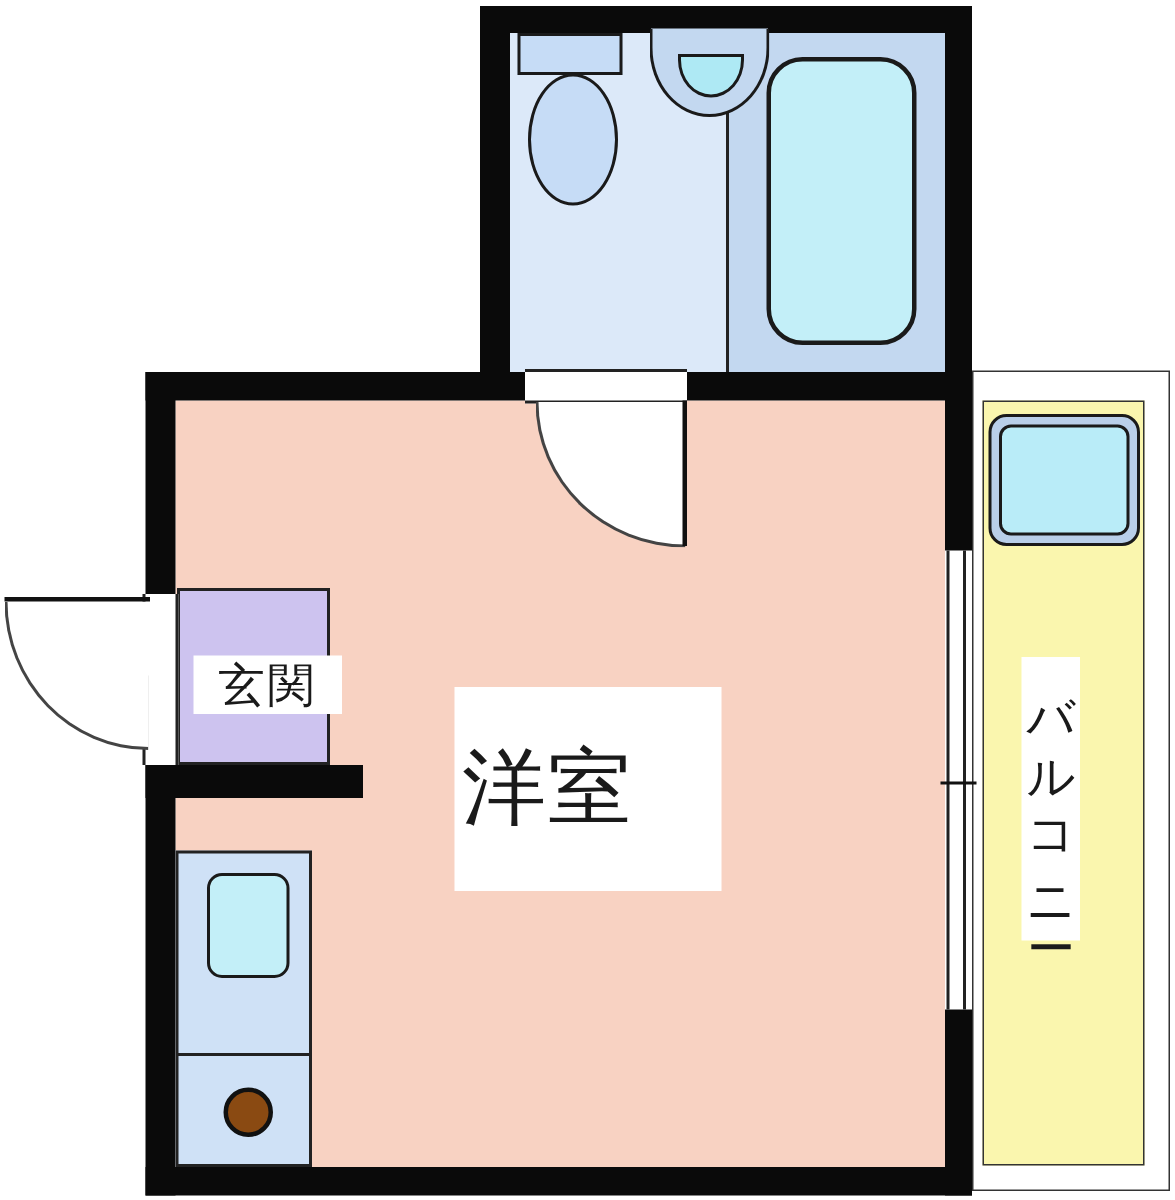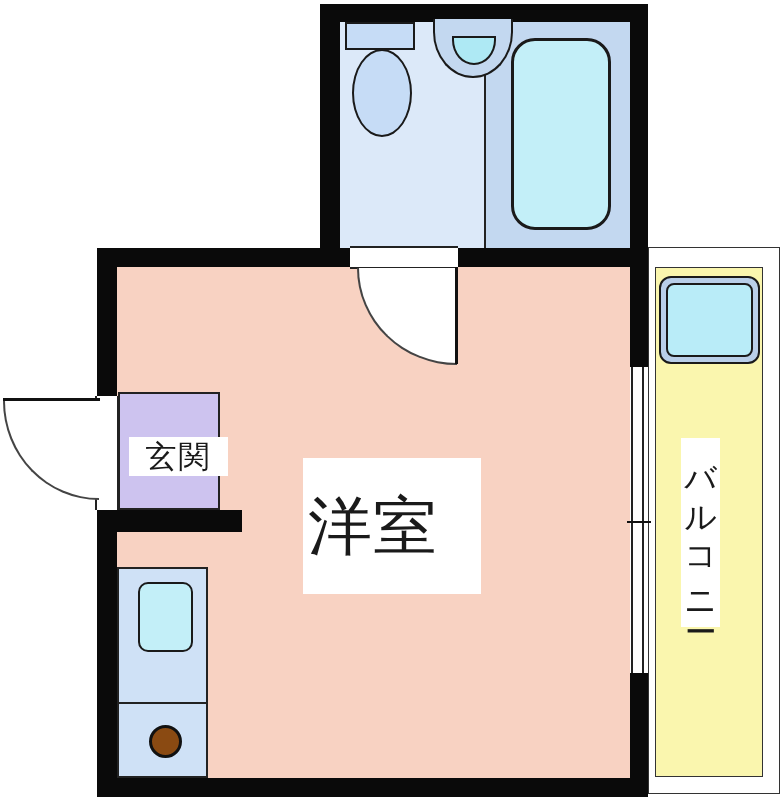--- a/index.html
+++ b/index.html
@@ -35,21 +35,21 @@
   .door-gap-h{background:#fff;border-top:2px solid #222;border-bottom:2px solid #222;}
   .door-gap-v{background:#fff;border-left:2px solid #222;border-right:2px solid #222;}
   .door-leaf{background:#111;}
   .door-swing{background:#fff;border-left:2px solid #444;border-bottom:2px solid #444;
     border-bottom-left-radius:100% 100%;}
   .window-strip{background:#fff;}
   .window-line{background:#222;width:2px;}
   .window-tick{background:#111;height:2px;}
   
   .room-label{background:#fff;display:flex;flex-direction:column;justify-content:center;
-    padding-left:5px;font-size:64px;line-height:66px;letter-spacing:1px;white-space:nowrap;}
+    padding-left:5px;font-size:56px;line-height:66px;letter-spacing:1px;white-space:nowrap;}
   .genkan-label{background:#fff;display:flex;align-items:center;justify-content:center;
     font-size:31px;letter-spacing:2px;white-space:nowrap;}
   .balcony-label{background:#fff;writing-mode:vertical-rl;text-orientation:upright;
     font-size:32px;letter-spacing:7px;padding:4px 2px;line-height:1.1;}
 </style>
 </head>
 <body>
 
 <div class="plan">
 

